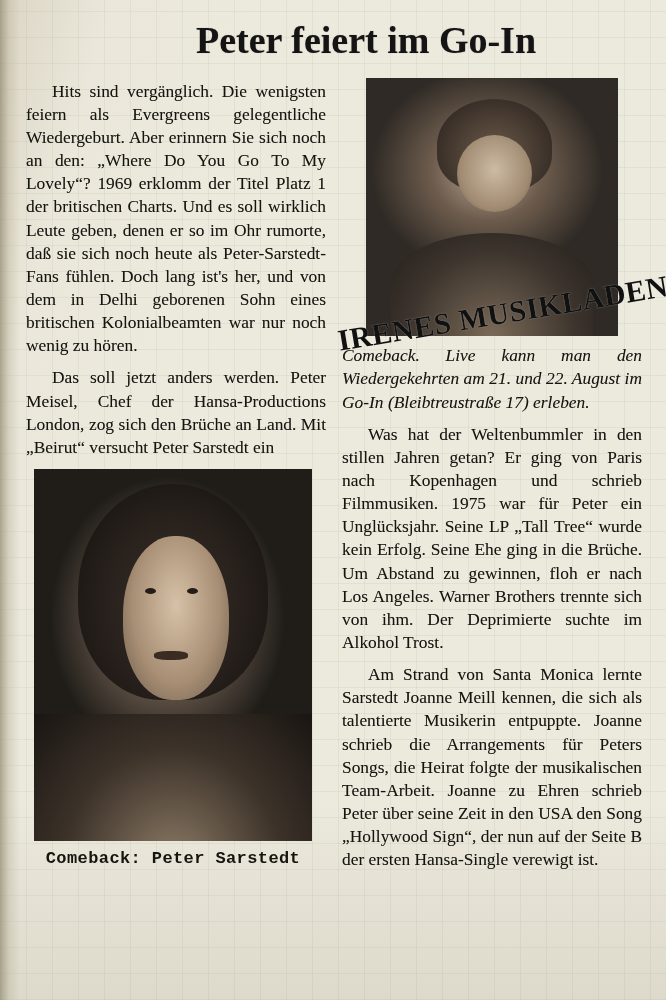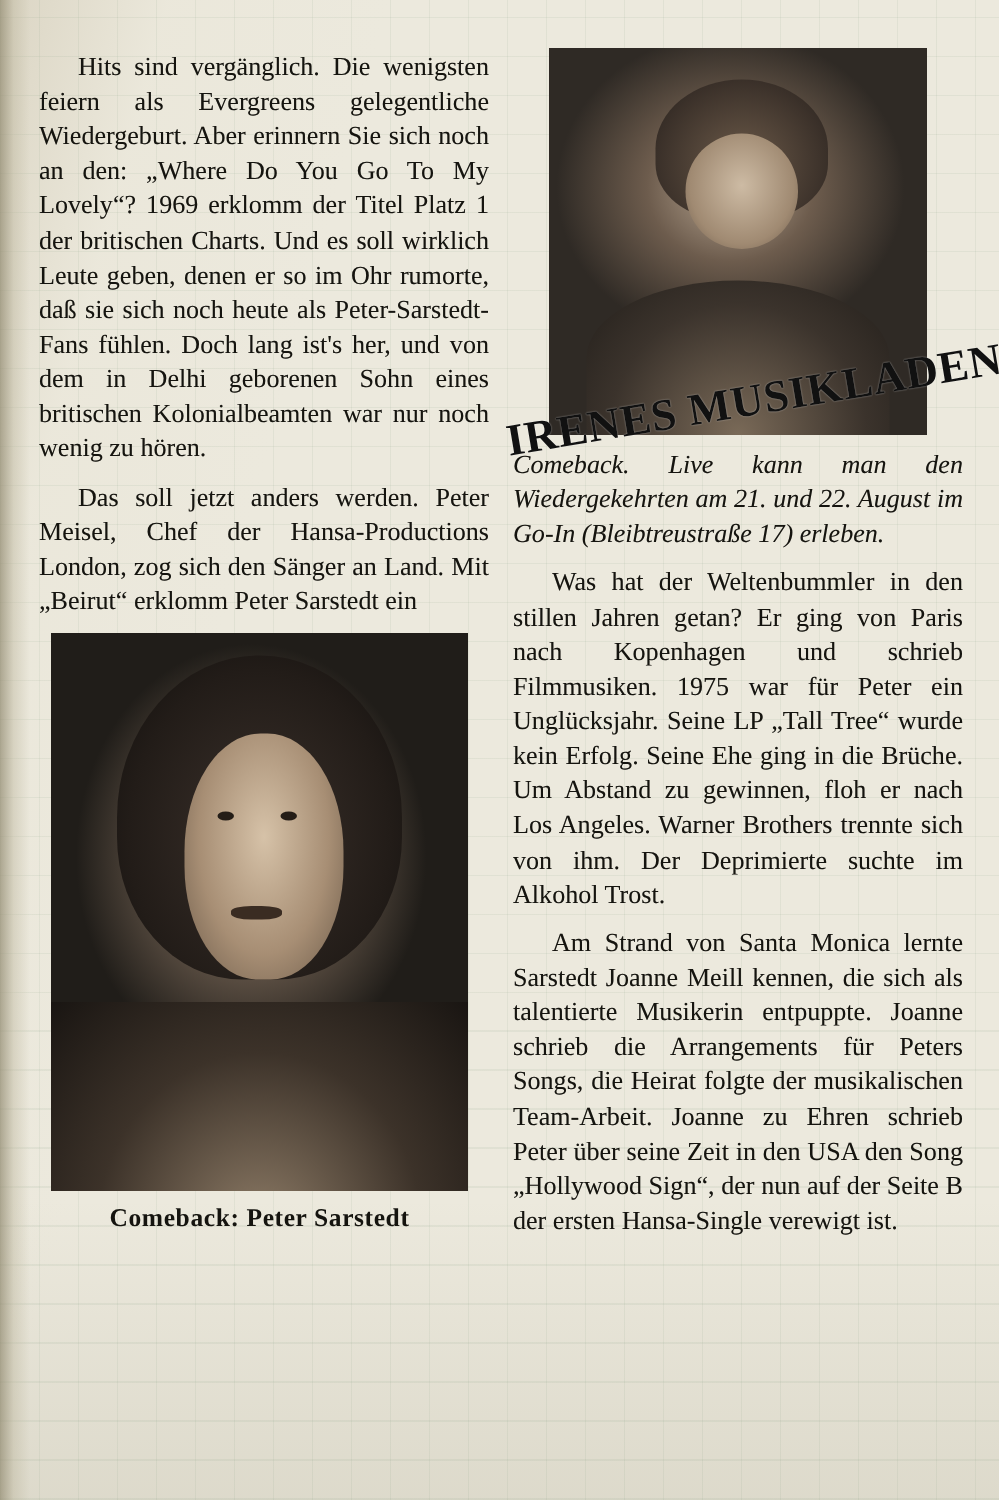--- a/index.html
+++ b/index.html
@@ -196,43 +196,44 @@
     position: absolute;
     left: 0; bottom: 0;
     width: 100%; height: 34%;
     background: radial-gradient(ellipse at 50% 120%, #8d7b66 0%, #3c3229 55%, #191512 100%);
   }
 
   .caption {
     margin: 8px 0 0 8px;
     width: 278px;
     text-align: center;
-    font-family: Liberation Serif, serif;
+    font-family: Liberation Mono, monospace;
     font-size: 17px;
     font-weight: 600;
     letter-spacing: 0.4px;
     color: #15140f;
   }
 
   .rcol-gap { height: 8px; }
 </style>
 </head>
 <body>
 
 <div id="page">
   <div class="clip">
 
     <h1 class="headline">
+      <span>Peter feiert im Go-In</span>
     </h1>
 
     <div class="cols">
 
       <div class="col">
         <p class="body">Hits sind vergänglich. Die wenigsten feiern als Evergreens gelegentliche Wiedergeburt. Aber erinnern Sie sich noch an den: „Where Do You Go To My Lovely“? 1969 erklomm der Titel Platz 1 der britischen Charts. Und es soll wirklich Leute geben, denen er so im Ohr rumorte, daß sie sich noch heute als Peter-Sarstedt-Fans fühlen. Doch lang ist's her, und von dem in Delhi geborenen Sohn eines britischen Kolonialbeamten war nur noch wenig zu hören.</p>
-        <p class="body">Das soll jetzt anders werden. Peter Meisel, Chef der Hansa-Productions London, zog sich den Sänger an Land. Mit „Beirut“ erklomm Peter Sarstedt ein</p>
+        <p class="body">Das soll jetzt anders werden. Peter Meisel, Chef der Hansa-Productions London, zog sich den Brüche an Land. Mit „Beirut“ versucht Peter Sarstedt ein</p>
 
         <div class="photo photo-bottom">
           <div class="hair2"></div>
           <div class="face2"></div>
           <div class="eye l"></div>
           <div class="eye r"></div>
           <div class="mouth"></div>
           <div class="shirt"></div>
         </div>
         <div class="caption">Comeback: Peter Sarstedt</div>

